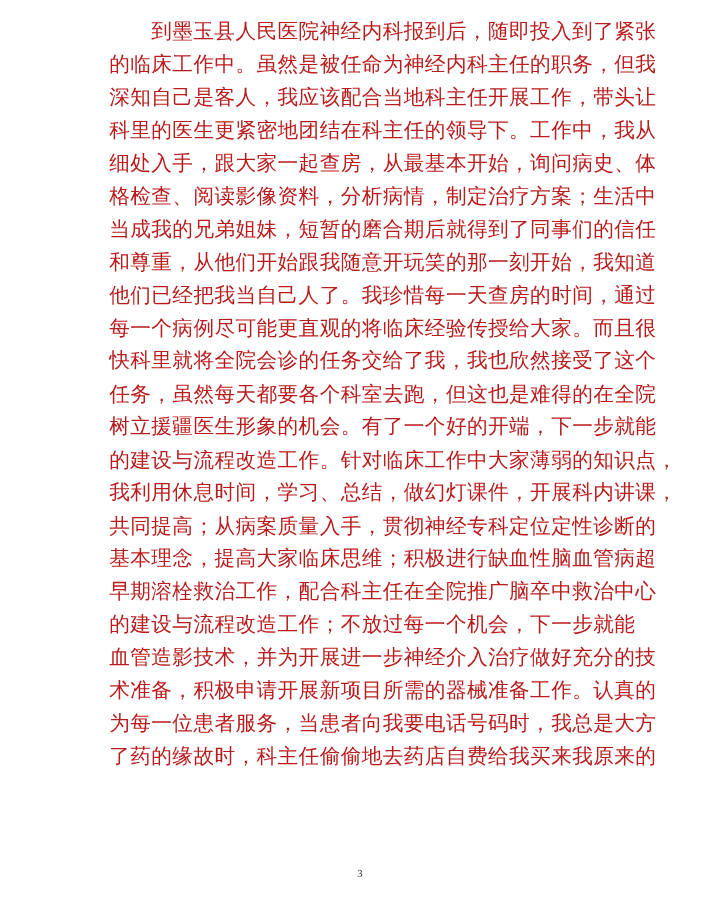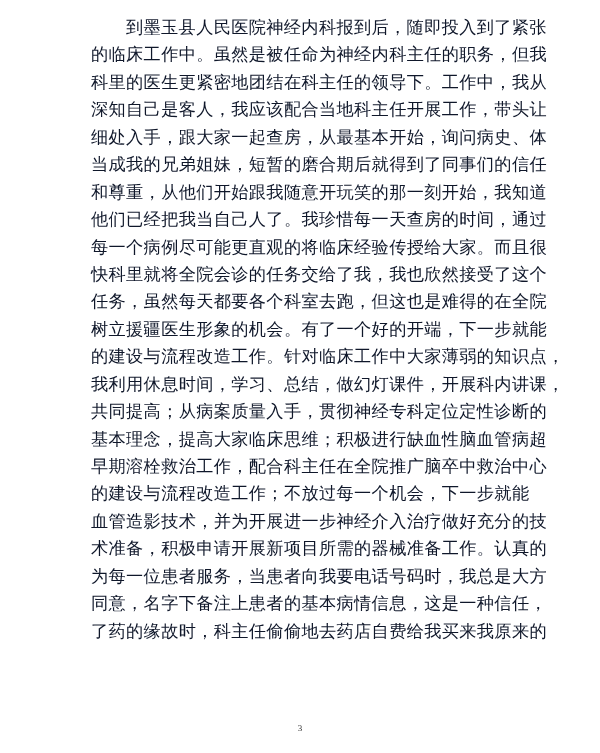--- a/index.html
+++ b/index.html
@@ -3,55 +3,55 @@
   <meta charset="utf-8">
   <style>
     html, body { margin: 0; padding: 0; background: #ffffff; }
     body { width: 600px; height: 753px; position: relative; overflow: hidden; }
     .page {
       position: absolute; left: 0; top: 0; width: 600px; height: 753px; background: #ffffff;
     }
     .body-text {
       position: absolute; left: 91px; top: 14px; width: 420px;
       font-family: "DejaVu Serif", "Liberation Serif", serif;
-      font-size: 17.2px; color: #0f172a;
+      font-size: 17.2px; color: #b91c1c;
     }
     .line {
       height: 27.45px; line-height: 27.45px; white-space: nowrap;
       text-align: justify; text-align-last: justify; letter-spacing: 0.35px;
     }
     .line.first { padding-left: 35px; }
     .page-number {
       position: absolute; left: 294px; top: 723px; width: 12px; text-align: center;
       font-family: "Liberation Serif", serif; font-size: 9px; color: #333;
     }
   </style>
 </head>
 <body>
 
 <div class="page">
   <div class="body-text">
     <div class="line first">到墨玉县人民医院神经内科报到后，随即投入到了紧张</div>
     <div class="line">的临床工作中。虽然是被任命为神经内科主任的职务，但我</div>
+    <div class="line">深知自己是客人，我应该配合当地科主任开展工作，带头让</div>
     <div class="line">科里的医生更紧密地团结在科主任的领导下。工作中，我从</div>
-    <div class="line">深知自己是客人，我应该配合当地科主任开展工作，带头让</div>
     <div class="line">细处入手，跟大家一起查房，从最基本开始，询问病史、体</div>
+    <div class="line">格检查、阅读影像资料，分析病情，制定治疗方案；生活中</div>
     <div class="line">当成我的兄弟姐妹，短暂的磨合期后就得到了同事们的信任</div>
     <div class="line">和尊重，从他们开始跟我随意开玩笑的那一刻开始，我知道</div>
     <div class="line">他们已经把我当自己人了。我珍惜每一天查房的时间，通过</div>
     <div class="line">每一个病例尽可能更直观的将临床经验传授给大家。而且很</div>
     <div class="line">快科里就将全院会诊的任务交给了我，我也欣然接受了这个</div>
     <div class="line">任务，虽然每天都要各个科室去跑，但这也是难得的在全院</div>
     <div class="line">树立援疆医生形象的机会。有了一个好的开端，下一步就能</div>
     <div class="line">的建设与流程改造工作。针对临床工作中大家薄弱的知识点，</div>
     <div class="line">我利用休息时间，学习、总结，做幻灯课件，开展科内讲课，</div>
     <div class="line">共同提高；从病案质量入手，贯彻神经专科定位定性诊断的</div>
     <div class="line">基本理念，提高大家临床思维；积极进行缺血性脑血管病超</div>
     <div class="line">早期溶栓救治工作，配合科主任在全院推广脑卒中救治中心</div>
     <div class="line">的建设与流程改造工作；不放过每一个机会，下一步就能</div>
     <div class="line">血管造影技术，并为开展进一步神经介入治疗做好充分的技</div>
     <div class="line">术准备，积极申请开展新项目所需的器械准备工作。认真的</div>
     <div class="line">为每一位患者服务，当患者向我要电话号码时，我总是大方</div>
-    <div class="line">同意，名字下备注上患者的基本病情信息，这是一种信任，</div>
     <div class="line">了药的缘故时，科主任偷偷地去药店自费给我买来我原来的</div>
   </div>
   <div class="page-number">3</div>
 </div>
 
 </body></html>

